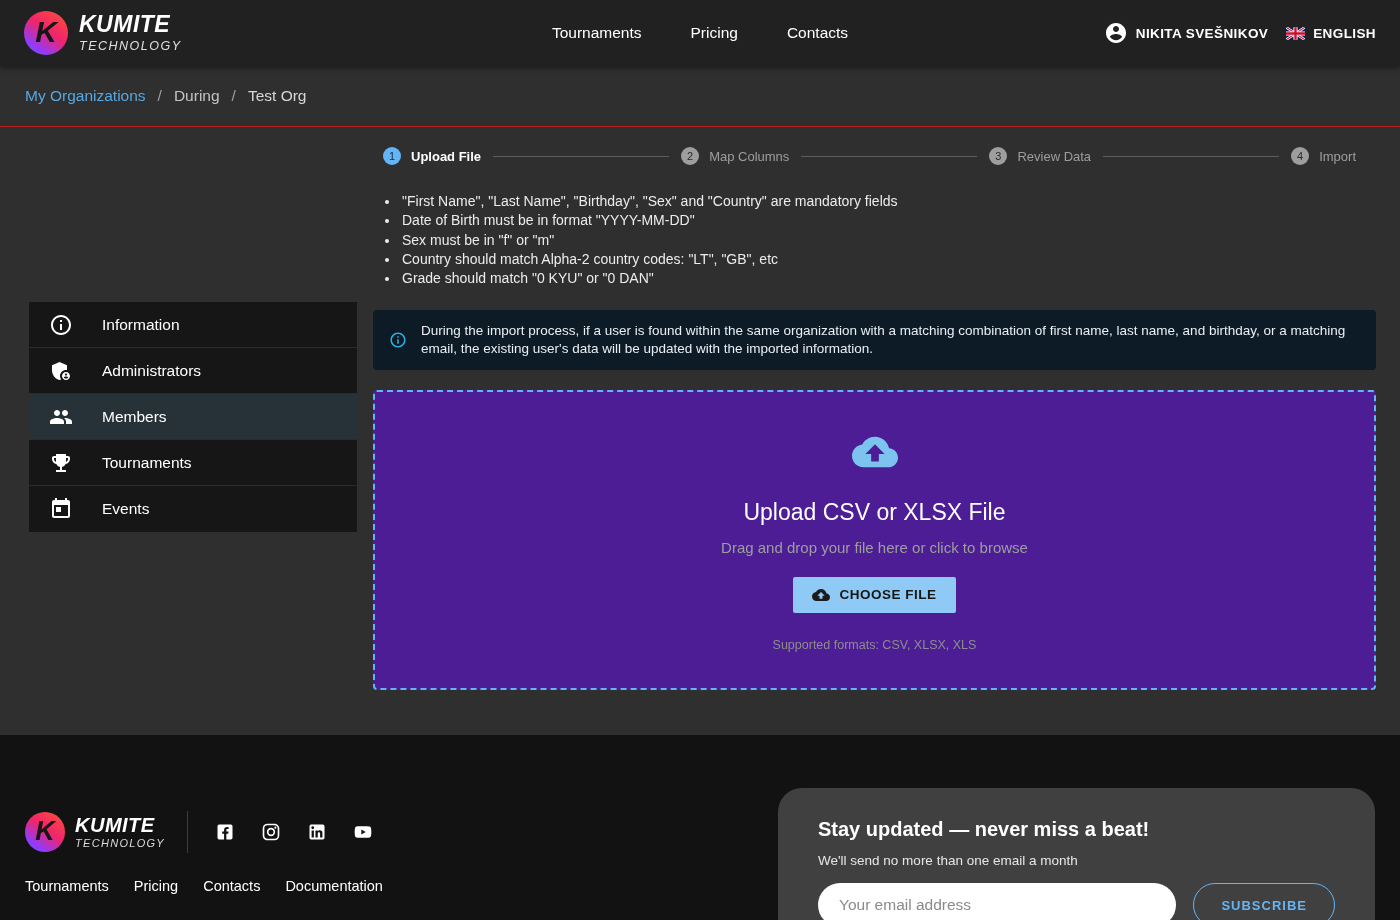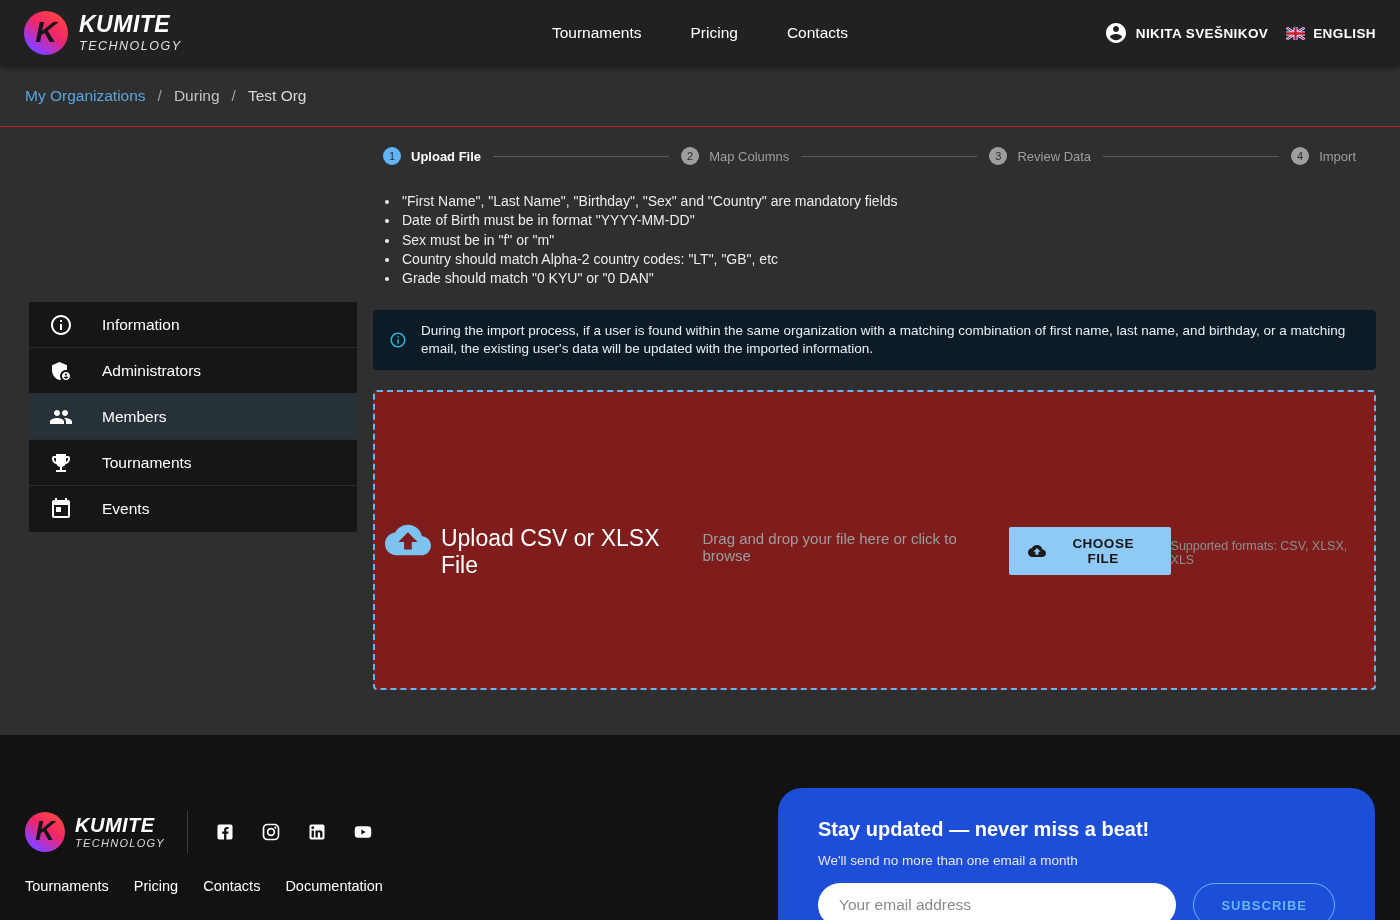--- a/index.html
+++ b/index.html
@@ -59,22 +59,22 @@
   .rules { margin:27px 0 0 10px; padding-left:17px; color:#ececec; font-size:14px; line-height:19.3px; }
   .rules li { padding-left:2px; }
 
   
   .info-banner { margin-top:22px; background:#0c1b26; border-radius:4px; padding:12px 16px;
                  display:flex; align-items:center; gap:14px; }
   .info-banner svg { flex:0 0 auto; fill:#2bb3e8; }
   .info-banner .info-text { font-size:13.5px; color:#e9eff4; line-height:18px; }
 
   
-  .dropzone { margin-top:20px; height:300px; border:2px dashed #64b5f6; border-radius:4px; background:#7f1d1d;
-              display:flex; flex-direction:row; align-items:center; justify-content:center; cursor:pointer; }
+  .dropzone { margin-top:20px; height:300px; border:2px dashed #64b5f6; border-radius:4px; background:#4c1d95;
+              display:flex; flex-direction:column; align-items:center; justify-content:center; cursor:pointer; }
   .dz-cloud { width:66px; height:46px; fill:#7cc3ef; }
   .dz-title { font-size:23px; color:#fff; margin-top:24px; }
   .dz-sub { font-size:15px; color:#9e9e9e; margin-top:13px; }
   .dz-btn { margin-top:21px; background:#8ecaf5; border:none; border-radius:2px; padding:9px 19px;
             display:flex; align-items:center; gap:9px; cursor:pointer; }
   .dz-btn svg { fill:#1b1b1b; }
   .dz-btn .dz-btn-label { font-size:13.5px; font-weight:bold; color:#161616; letter-spacing:.5px;
                           font-family:"Liberation Sans", sans-serif; }
   .dz-formats { margin-top:25px; font-size:12.5px; color:#8d8d8d; }
 
@@ -88,21 +88,21 @@
   .f-logo span { color:#161616; font-weight:bold; font-style:italic; font-size:27px; line-height:1; transform:translateY(-1px); }
   .f-brand-text { margin-left:10px; }
   .f-brand-text .brand-name { font-size:20px; font-weight:bold; font-style:italic; letter-spacing:.5px; line-height:1; }
   .f-brand-text .brand-tag { font-size:11px; font-style:italic; color:#dcdcdc; letter-spacing:1.3px; margin-top:2px; }
   .f-divider { width:1px; height:42px; background:#3c3c3c; margin:0 27px 0 22px; }
   .social-row { display:flex; align-items:center; gap:26px; }
   .social-row svg { fill:#fff; cursor:pointer; }
   .footer-links { display:flex; gap:25px; margin-top:25px; }
   .footer-links a { color:#fff; text-decoration:none; font-size:14.5px; cursor:pointer; }
 
-  .newsletter { position:absolute; right:25px; top:53px; width:597px; height:132px; background:#1d4ed8;
+  .newsletter { position:absolute; right:25px; top:53px; width:597px; height:132px; background:#404040;
                 border-radius:24px 24px 0 0; padding:30px 40px 0 40px; }
   .nl-title { font-size:20px; font-weight:bold; color:#fff; }
   .nl-sub { font-size:13.5px; color:#e6e6e6; margin-top:12px; }
   .nl-row { display:flex; align-items:flex-start; margin-top:15px; }
   .nl-input { width:392px; height:44px; border:none; border-radius:22px; background:#fff; padding:0 21px;
               font-size:15.5px; color:#333; font-family:"Liberation Sans", sans-serif; outline:none; }
   .nl-input::placeholder { color:#8a8a8a; }
   .nl-btn { margin-left:17px; height:44px; padding:0 27px; background:transparent; border:1px solid #64b5f6;
             border-radius:22px; color:#64b5f6; font-size:13px; font-weight:bold; letter-spacing:1px;
             cursor:pointer; font-family:"Liberation Sans", sans-serif; }

